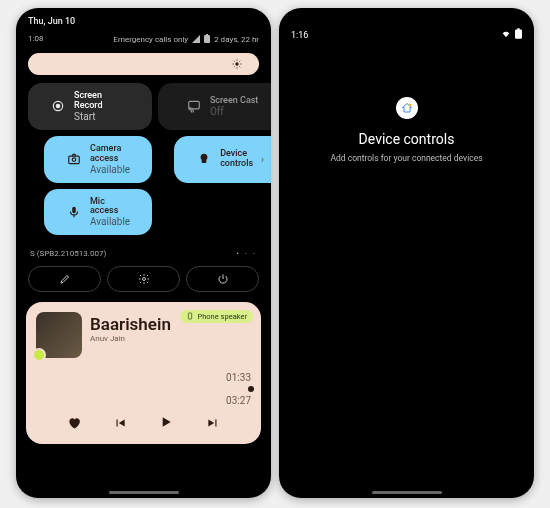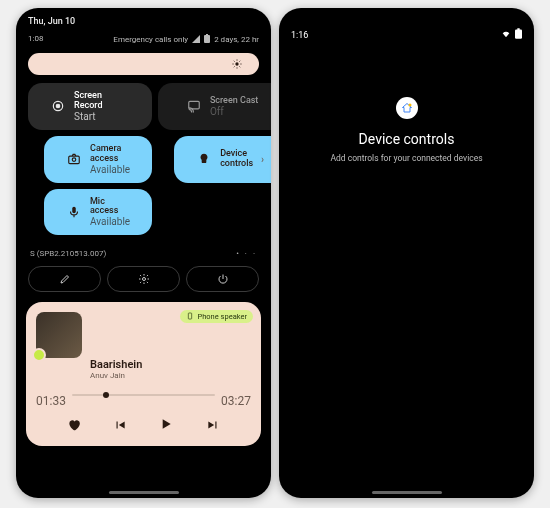--- a/index.html
+++ b/index.html
@@ -110,29 +110,29 @@
     background:linear-gradient(135deg,#3a3128,#6b5a45);
     position:relative;
     flex-shrink:0;
   }
   .album-badge{
     position:absolute; bottom:-4px; left:-4px;
     width:14px;height:14px;border-radius:50%;
     background:#c7ea46; border:2px solid #f6ddd1;
   }
   .track-info { display:flex; flex-direction:column; padding-top:2px;}
-  .track-title{font-size:11px;font-weight:600;margin-top:44px;}
+  .track-title{font-size:17px;font-weight:600;}
   .track-artist{font-size:8px;color:#6b5a50;}
   .output-chip{
     position:absolute; top:8px; right:8px;
     background:#d9f08a; color:#2a3a10;
     font-size:7.5px; padding:2px 6px; border-radius:8px;
     display:flex;gap:3px;
   }
-  .progress-row{display:flex;align-items:flex-start;gap:6px;margin-top:14px;font-size:12px;color:#6b5a50;}
+  .progress-row{display:flex;align-items:flex-end;gap:6px;margin-top:14px;font-size:10px;color:#6b5a50;flex-direction:column;}
   .progress-bar{flex:1;height:2px;background:#d8c2b5;border-radius:2px;position:relative;}
   .progress-knob{position:absolute;left:24%;top:50%;transform:translate(-50%,-50%);width:6px;height:6px;border-radius:50%;background:#2a1a12;}
   .media-controls{display:flex;justify-content:space-evenly;align-items:center;margin-top:8px;color:#2a1a12;}
   .nav-bar{position:absolute;bottom:4px;left:50%;transform:translateX(-50%);width:70px;height:3px;background:#666;border-radius:2px;}
 
   
   .r-status{display:flex;justify-content:space-between;align-items:center;padding:20px 12px;font-size:9px;}
   .r-status .icons{display:flex;gap:4px;align-items:center;}
   .r-center{
     display:flex;flex-direction:column;align-items:center;

